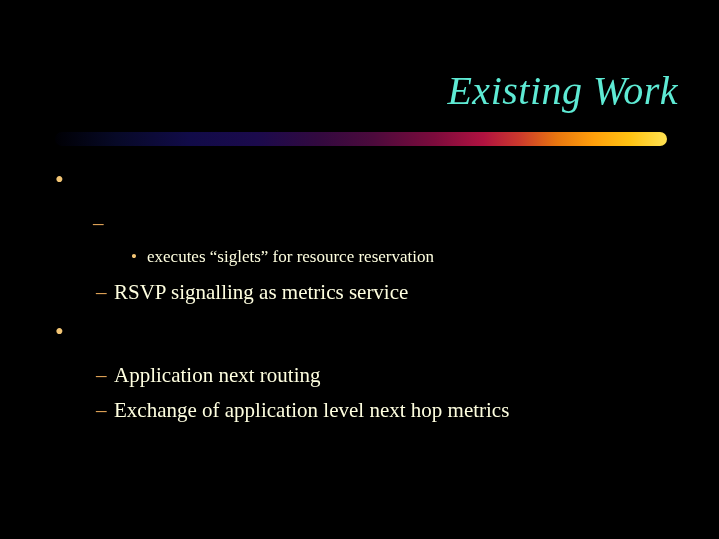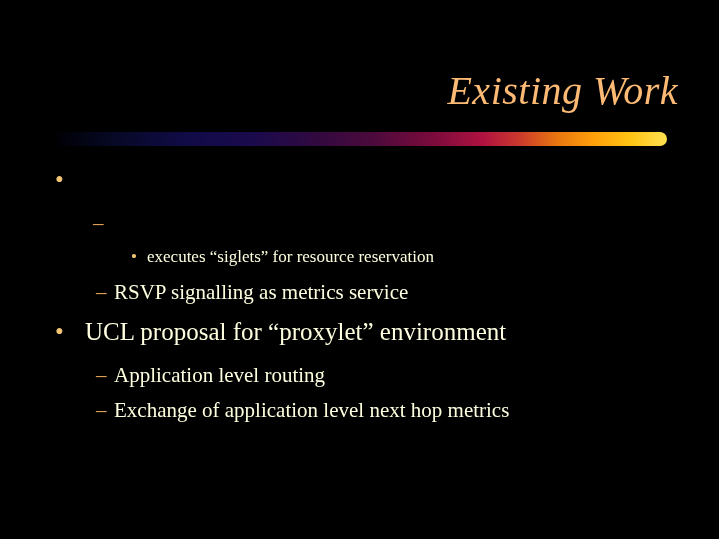--- a/index.html
+++ b/index.html
@@ -25,21 +25,21 @@
   #slide-title {
     position: absolute;
     left: 0;
     top: 68px;
     width: 678px;
     text-align: right;
     font-style: italic;
     font-size: 40px;
     line-height: 46px;
     letter-spacing: 0.5px;
-    color: #fdba74;
+    color: #5eead4;
     white-space: nowrap;
     z-index: 6;
   }
 
   
   #swoosh {
     position: absolute;
     left: 0;
     top: 95px;
     width: 719px;
@@ -192,28 +192,27 @@
 
     <div class="bullet-row lvl2 tight">
       <span class="marker">–</span>
       <span class="btext">RSVP signalling as metrics service</span>
     </div>
 
     <div class="sp-4"></div>
 
     <div class="bullet-row lvl1">
       <span class="marker">•</span>
-      <span class="btext">UCL proposal for “proxylet” environment</span>
     </div>
 
     <div class="sp-1"></div>
 
     <div class="bullet-row lvl2 tight">
       <span class="marker">–</span>
-      <span class="btext">Application level routing</span>
+      <span class="btext">Application next routing</span>
     </div>
 
     <div class="sp-2"></div>
 
     <div class="bullet-row lvl2 tight">
       <span class="marker">–</span>
       <span class="btext">Exchange of application level next hop metrics</span>
     </div>
 
   </div>

